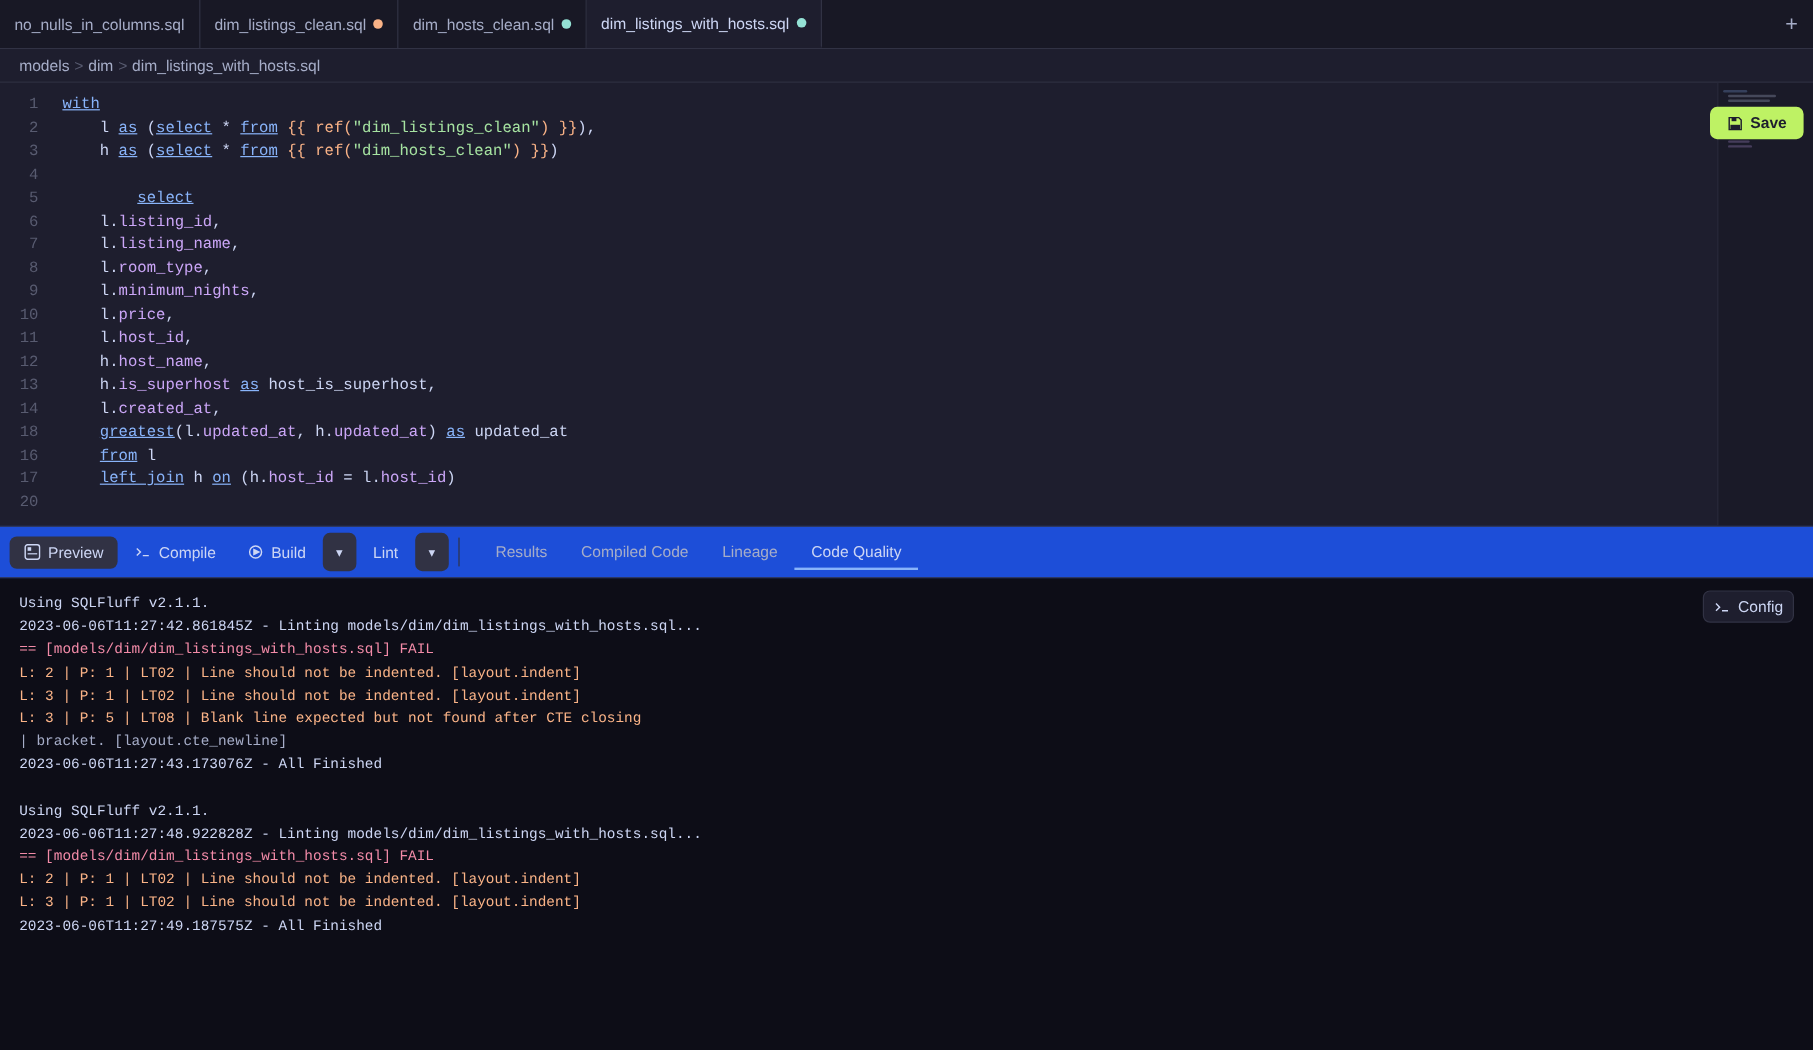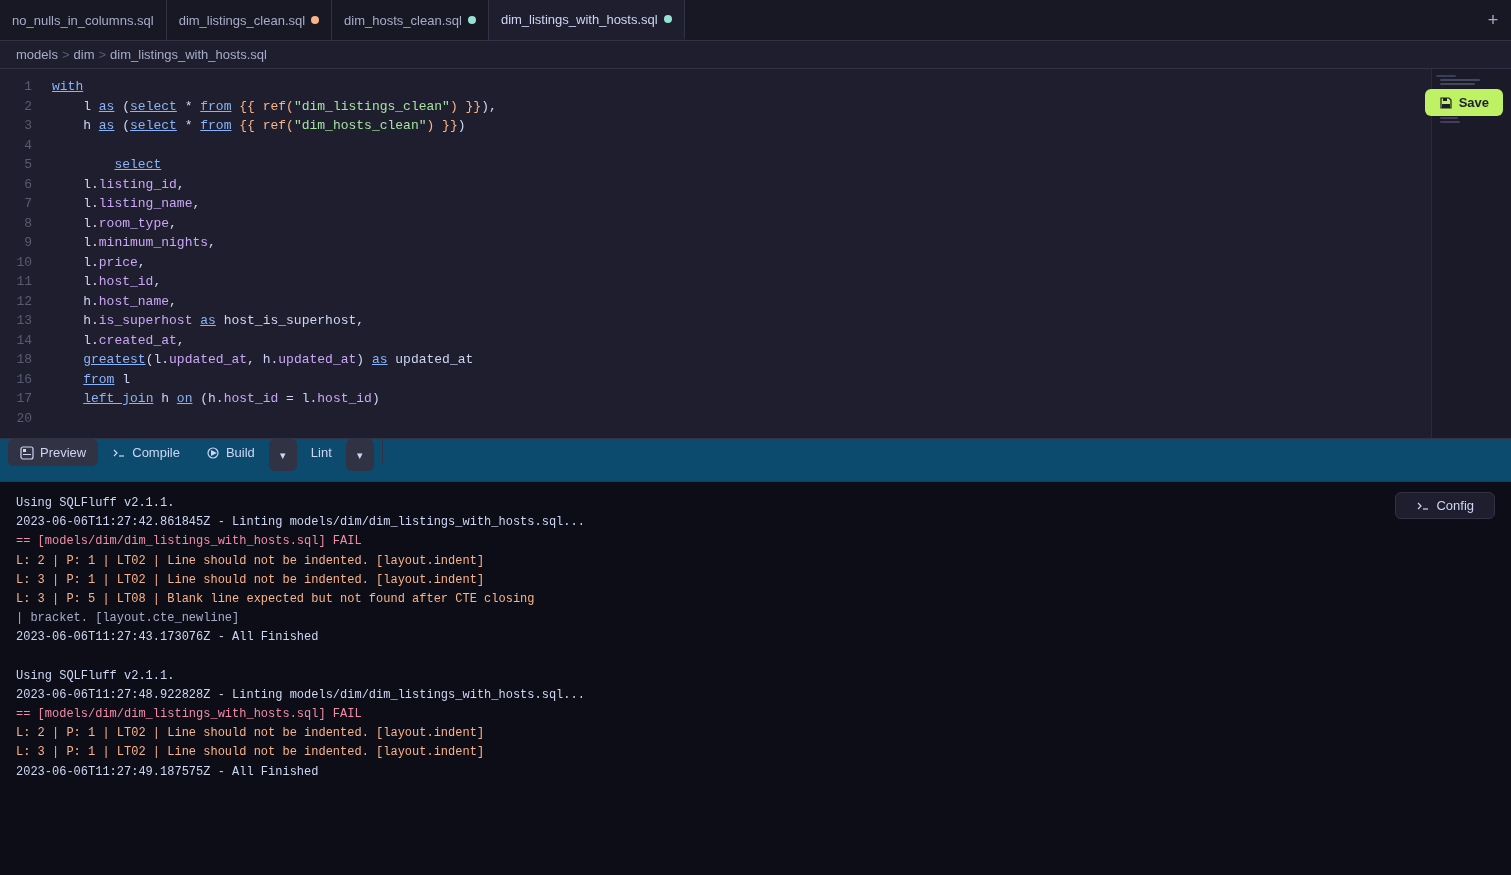--- a/index.html
+++ b/index.html
@@ -125,22 +125,22 @@
       background: #181825;
       flex-shrink: 0;
       opacity: 0.6;
       border-left: 1px solid #313244;
       overflow: hidden;
     }
 
     
     .bottom-toolbar {
       display: flex;
-      align-items: flex-start;
-      background: #0c4a6e;
+      align-items: center;
+      background: #1d4ed8;
       border-top: 1px solid #313244;
       border-bottom: 1px solid #313244;
       padding: 0 8px;
       height: 44px;
       flex-shrink: 0;
       gap: 2px;
     }
     .toolbar-btn {
       display: flex;
       align-items: center;
@@ -209,21 +209,21 @@
       position: absolute;
       top: 10px;
       right: 16px;
       display: flex;
       align-items: center;
       gap: 6px;
       background: #1e1e2e;
       border: 1px solid #313244;
       color: #cdd6f4;
       border-radius: 6px;
-      padding: 5px 20px;
+      padding: 5px 8px;
       font-size: 13px;
       cursor: pointer;
     }
   </style>
 </head>
 <body>
 
 <div class="tab-bar">
   <div class="tab">
     <span>no_nulls_in_columns.sql</span>
@@ -343,20 +343,34 @@
     <span>Build</span>
   </button>
   <button class="toolbar-chevron">▾</button>
   <button class="toolbar-btn">
     <span>Lint</span>
   </button>
   <button class="toolbar-chevron">▾</button>
 
   <div class="toolbar-sep"></div>
 
+  <div class="tab-nav">
+    <div class="tab-nav-item">
+      <span>Results</span>
+    </div>
+    <div class="tab-nav-item">
+      <span>Compiled Code</span>
+    </div>
+    <div class="tab-nav-item">
+      <span>Lineage</span>
+    </div>
+    <div class="tab-nav-item active">
+      <span>Code Quality</span>
+    </div>
+  </div>
 </div>
 
 <div class="console-area" id="console-output">
   <button class="config-btn">
     <svg width="14" height="14" viewBox="0 0 14 14">
       <polyline points="2,4 5,7 2,10" stroke="#cdd6f4" stroke-width="1.2" fill="none"></polyline>
       <line x1="7" y1="10" x2="12" y2="10" stroke="#cdd6f4" stroke-width="1.2"></line>
     </svg>
     <span>Config</span>
   </button>

